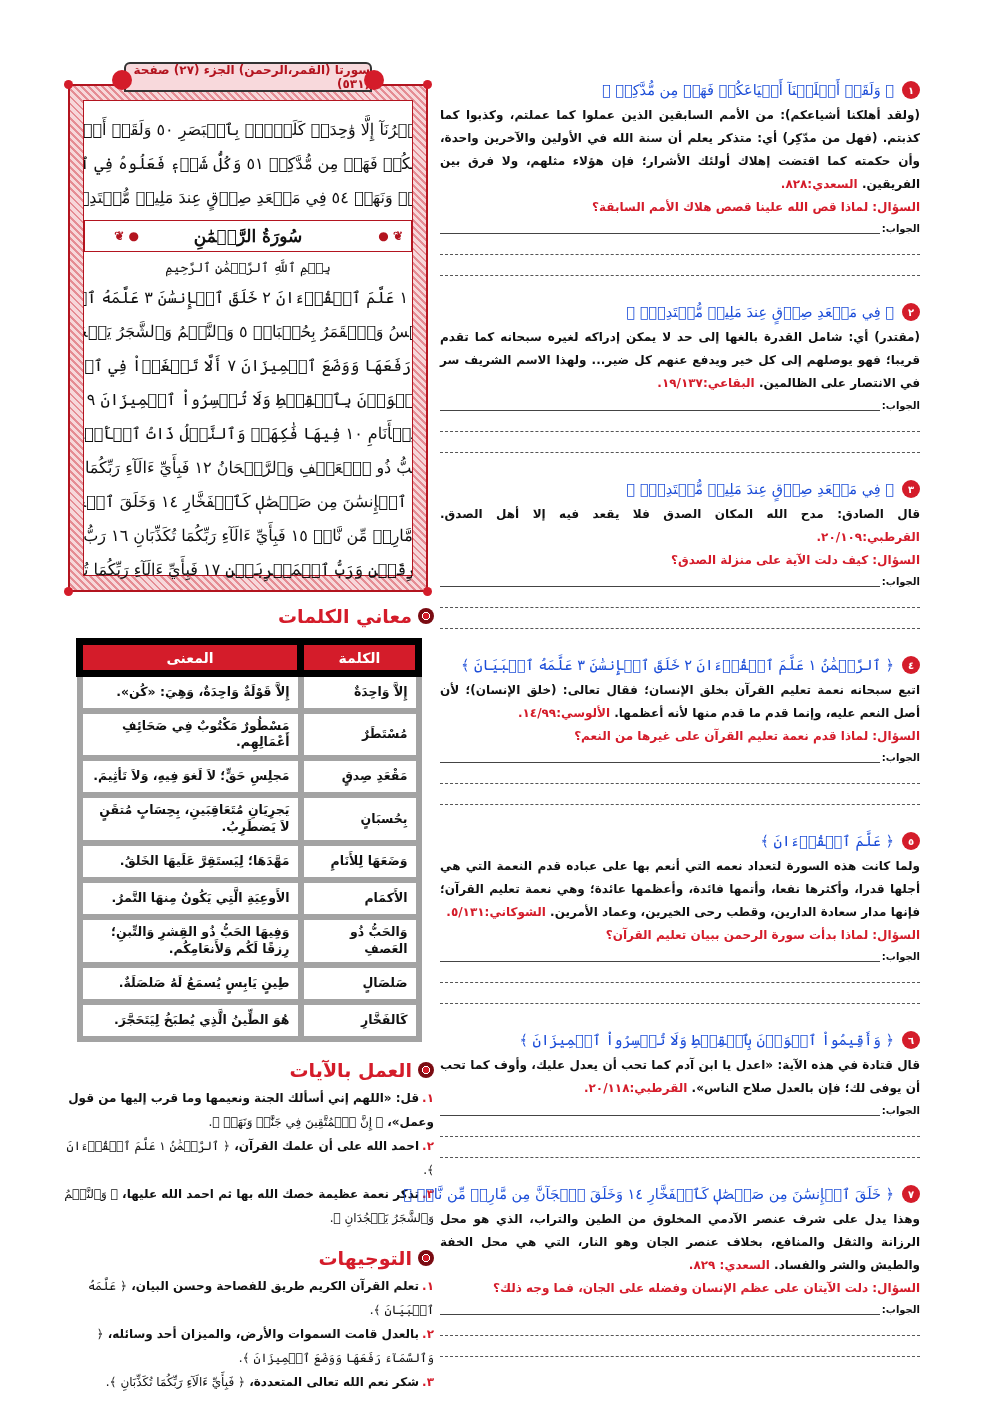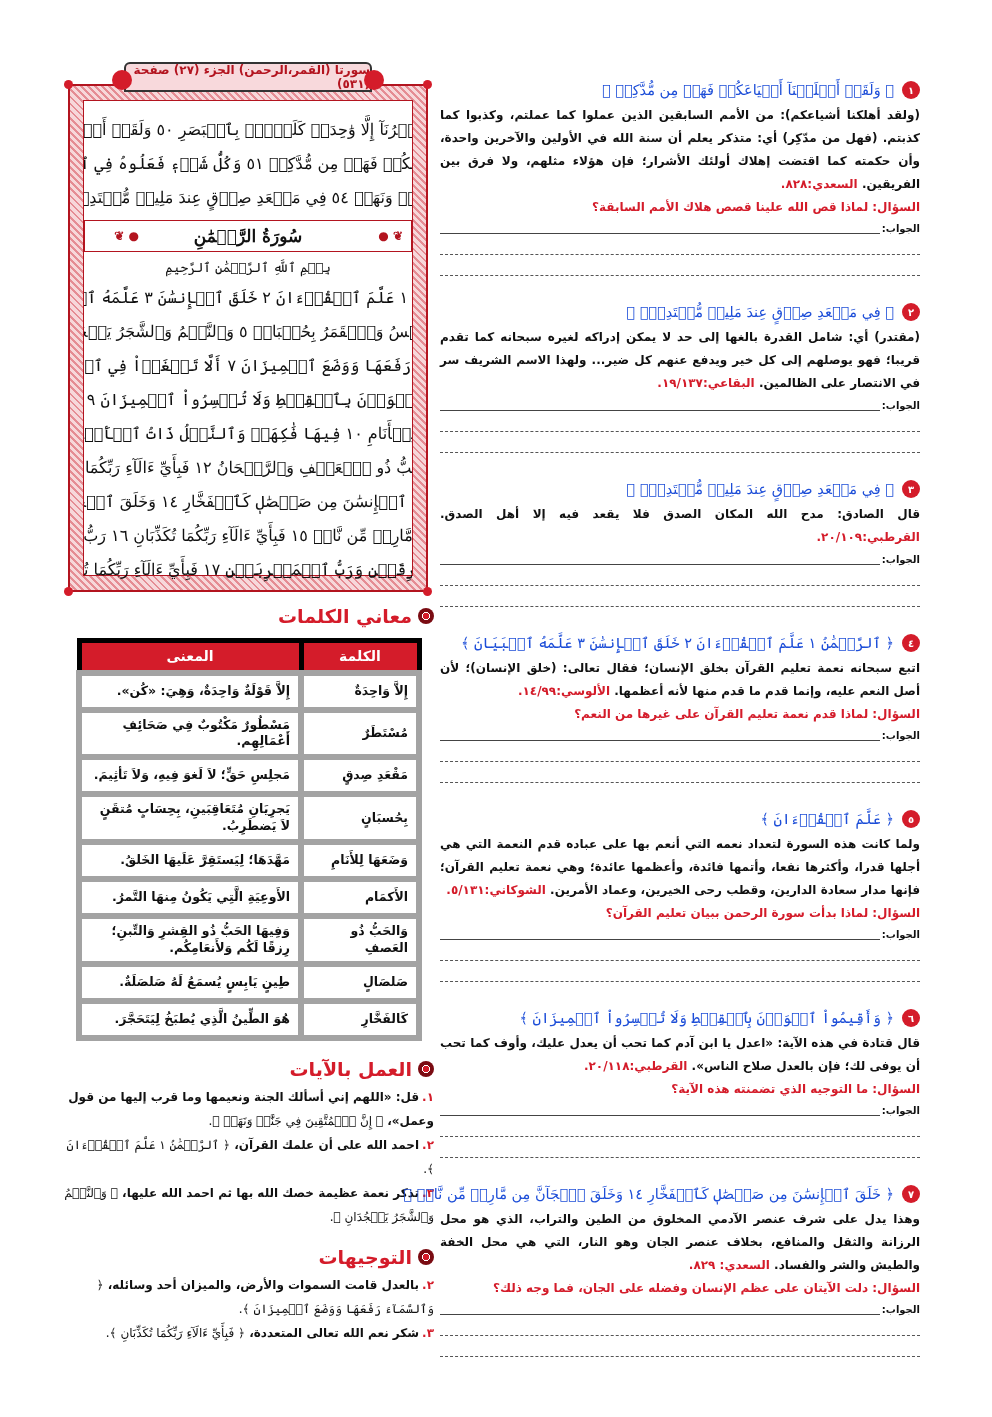--- a/index.html
+++ b/index.html
@@ -32,21 +32,21 @@
   .surah-banner .orn.l { left: 8px; } .surah-banner .orn.r { right: 8px; }
   .basmala { height: 26px; display: flex; align-items: center; justify-content: center; font-family: "DejaVu Serif", serif; font-size: 13px; }
 
   
   .sec-head { display: flex; align-items: center; gap: 6px; font-weight: bold; color: #d41c2a; font-size: 19px; height: 28px; }
   .rosette { width: 16px; height: 16px; border-radius: 50%; background: radial-gradient(circle, #d41c2a 0 3px, #fff 3px 4px, #7a0b12 4px 8px); flex: none; }
 
   
   .vocab-wrap { margin-top: 10px; }
   table.vocab { width: 346px; margin-right: 12px; border-collapse: collapse; font-size: 12.5px; font-weight: bold; }
-  table.vocab th { background: #d41c2a; color: #fff; height: 32px; font-size: 14px; border: 5px solid #000000; }
+  table.vocab th { background: #d41c2a; color: #fff; height: 32px; font-size: 14px; border: 7px solid #000000; }
   table.vocab td { border: 6px solid #a3a3a3; padding: 4px 8px; height: 37px; vertical-align: middle; line-height: 1.35; }
   table.vocab td.w { width: 118px; }
 
   .list-sec { margin-top: 14px; padding-right: 0; }
   .list-sec ol { list-style: none; margin-top: 2px; }
   .list-sec li { font-size: 12px; font-weight: bold; line-height: 24px; }
   .list-sec .num { color: #d41c2a; margin-left: 3px; }
   .ayah { font-family: "DejaVu Serif", serif; font-weight: normal; font-size: 12px; }
 
   
@@ -165,20 +165,21 @@
       <li><span class="num">٣.</span><span>تذكر نعمة عظيمة خصك الله بها ثم احمد الله عليها، </span><span class="ayah">﴿ وَٱلنَّجۡمُ وَٱلشَّجَرُ يَسۡجُدَانِ ﴾.</span></li>
     </ol>
   </div>
 
   <div class="list-sec">
     <div class="sec-head">
       <span class="rosette"></span>
       <span>التوجيهات</span>
     </div>
     <ol>
+      <li><span class="num">١.</span><span>تعلم القرآن الكريم طريق للفصاحة وحسن البيان، </span><span class="ayah">﴿ عَلَّمَهُ ٱلۡبَيَانَ ﴾.</span></li>
       <li><span class="num">٢.</span><span>بالعدل قامت السموات والأرض، والميزان أحد وسائله، </span><span class="ayah">﴿ وَٱلسَّمَآءَ رَفَعَهَا وَوَضَعَ ٱلۡمِيزَانَ ﴾.</span></li>
       <li><span class="num">٣.</span><span>شكر نعم الله تعالى المتعددة، </span><span class="ayah">﴿ فَبِأَيِّ ءَالَآءِ رَبِّكُمَا تُكَذِّبَانِ ﴾.</span></li>
     </ol>
   </div>
 </div>
 
 <div class="right-col">
   <div id="blocks">
       <div class="block" style="margin-top: 8px;">
         <div class="ayah-head">
@@ -206,20 +207,21 @@
         </div>
         <div class="answer-line"></div>
         <div class="answer-line"></div>
       </div>
       <div class="block" style="margin-top: 22px;">
         <div class="ayah-head">
           <span class="num-badge">٣</span>
           <span class="ayah-text">﴿ فِي مَقۡعَدِ صِدۡقٍ عِندَ مَلِيكٖ مُّقۡتَدِرِۭ ﴾</span>
         </div>
         <div class="commentary"><span>قال الصادق: مدح الله المكان الصدق فلا يقعد فيه إلا أهل الصدق. </span><span class="red">القرطبي:٢٠/١٠٩.</span></div>
+        <div class="question">السؤال: كيف دلت الآية على منزلة الصدق؟</div>
         <div class="answer-row">
           <span>الجواب:</span>
           <span class="line"></span>
         </div>
         <div class="answer-line"></div>
         <div class="answer-line"></div>
       </div>
       <div class="block" style="margin-top: 22px;">
         <div class="ayah-head">
           <span class="num-badge">٤</span>
@@ -247,21 +249,20 @@
         </div>
         <div class="answer-line"></div>
         <div class="answer-line"></div>
       </div>
       <div class="block" style="margin-top: 22px;">
         <div class="ayah-head">
           <span class="num-badge">٦</span>
           <span class="ayah-text">﴿ وَأَقِيمُواْ ٱلۡوَزۡنَ بِٱلۡقِسۡطِ وَلَا تُخۡسِرُواْ ٱلۡمِيزَانَ ﴾</span>
         </div>
         <div class="commentary"><span>قال قتادة في هذه الآية: «اعدل يا ابن آدم كما تحب أن يعدل عليك، وأوف كما تحب أن يوفى لك؛ فإن بالعدل صلاح الناس». </span><span class="red">القرطبي:٢٠/١١٨.</span></div>
-        <div class="question">السؤال: ما التوجيه الذي تضمنته هذه الآية؟</div>
         <div class="answer-row">
           <span>الجواب:</span>
           <span class="line"></span>
         </div>
         <div class="answer-line"></div>
         <div class="answer-line"></div>
       </div>
       <div class="block" style="margin-top: 22px;">
         <div class="ayah-head">
           <span class="num-badge">٧</span>

